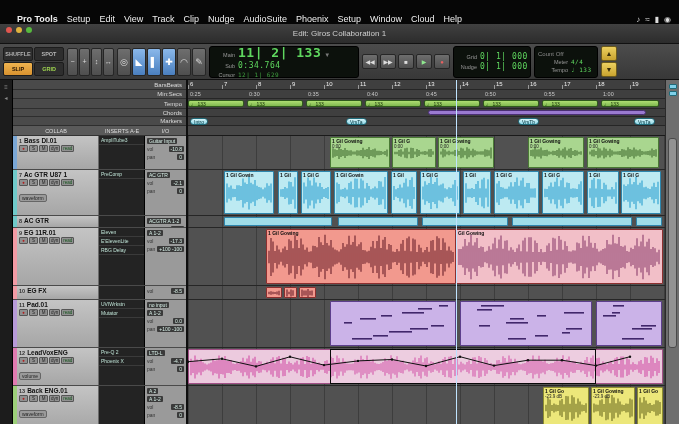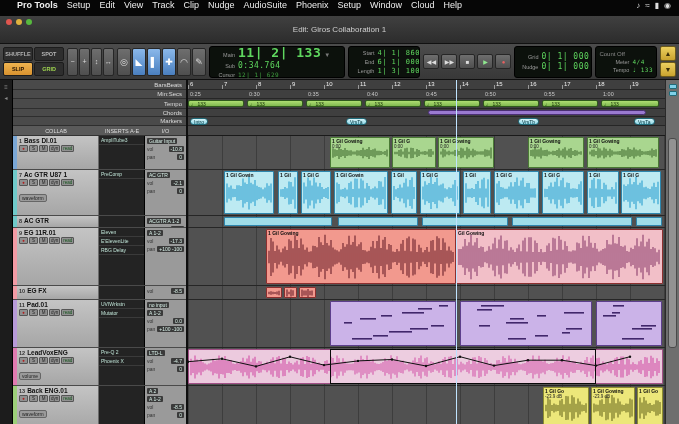--- a/index.html
+++ b/index.html
@@ -1,28 +1,28 @@
 <!DOCTYPE html>
 <html><head>
 <meta charset="utf-8">
 <style>
   *{margin:0;padding:0;box-sizing:border-box;font-family:"Liberation Sans","DejaVu Sans",sans-serif;}
   body{width:679px;height:424px;overflow:hidden;background:#1a1a1a;}
   .screen{position:relative;width:679px;height:424px;background:#2e2e2e;}
 
   
-  .menubar{height:16px;background:#060606;display:flex;align-items:flex-start;padding:0 8px;gap:9px;color:#eee;font-size:9px;}
+  .menubar{height:24px;background:#060606;display:flex;align-items:flex-end;padding:0 8px;gap:9px;color:#eee;font-size:9px;}
   .apple{font-size:10px;line-height:1;}
   .mi{cursor:default;white-space:nowrap;}
   .mi.app{font-weight:bold;}
   .menu-spacer{flex:1;}
   .msi{font-size:8px;margin-left:5px;color:#ddd;}
 
   
-  .titlebar{height:28px;background:linear-gradient(#404040,#2c2c2c);display:flex;align-items:center;justify-content:center;font-size:8px;color:#cfcfcf;position:relative;border-bottom:1px solid #111;text-align:center;}
+  .titlebar{height:20px;background:linear-gradient(#404040,#2c2c2c);display:flex;align-items:center;justify-content:center;font-size:8px;color:#cfcfcf;position:relative;border-bottom:1px solid #111;text-align:center;}
   .tl-dots{position:absolute;left:6px;top:3px;display:flex;gap:4px;}
   .dot{width:6px;height:6px;border-radius:50%;}
   .dot.r{background:#e0564f}.dot.y{background:#e0b23e}.dot.g{background:#57b93e}
 
   
   .toolbar{height:36px;background:linear-gradient(#4c4c4c,#383838);display:flex;align-items:center;gap:3px;padding:2px 3px;border-bottom:1px solid #101010;}
   .modes{display:grid;grid-template-columns:30px 30px;grid-auto-rows:14px;gap:1px;}
   .modebtn{font-size:5.5px;display:flex;align-items:center;justify-content:center;background:#2e2e2e;color:#b5b5b5;border:1px solid #1c1c1c;border-radius:2px;font-weight:bold;}
   .modebtn.active{background:linear-gradient(#f0b44f,#d8922f);color:#201000;}
   .modebtn.grid-on{color:#9fd44f;}
@@ -168,34 +168,20 @@
       <div class="lrow">
           <span class="llab">Sub</span>
           <span class="ldig">0:34.764</span>
         </div>
       <div class="lrow">
           <span class="llab">Cursor</span>
           <span class="ldig dim">12| 1| 629</span>
         </div>
     </div>
 
-    <div class="lcd sel" style="width:72px;">
-      <div class="lrow">
-          <span class="llab">Start</span>
-          <span class="ldig">4| 1| 860</span>
-        </div>
-      <div class="lrow">
-          <span class="llab">End</span>
-          <span class="ldig">6| 1| 000</span>
-        </div>
-      <div class="lrow">
-          <span class="llab">Length</span>
-          <span class="ldig">1| 3| 100</span>
-        </div>
-    </div>
 
     <div class="transport" id="transport">
         <div class="btn tbtn ">◀◀</div>
         <div class="btn tbtn ">▶▶</div>
         <div class="btn tbtn ">■</div>
         <div class="btn tbtn play">▶</div>
         <div class="btn tbtn rec">●</div>
       </div>
 
     <div class="lcd" style="width:78px;">

